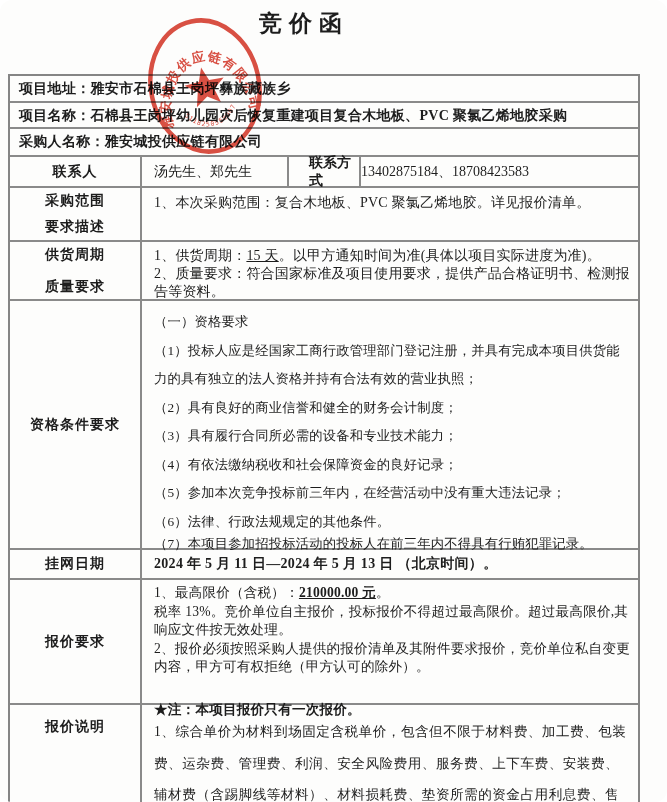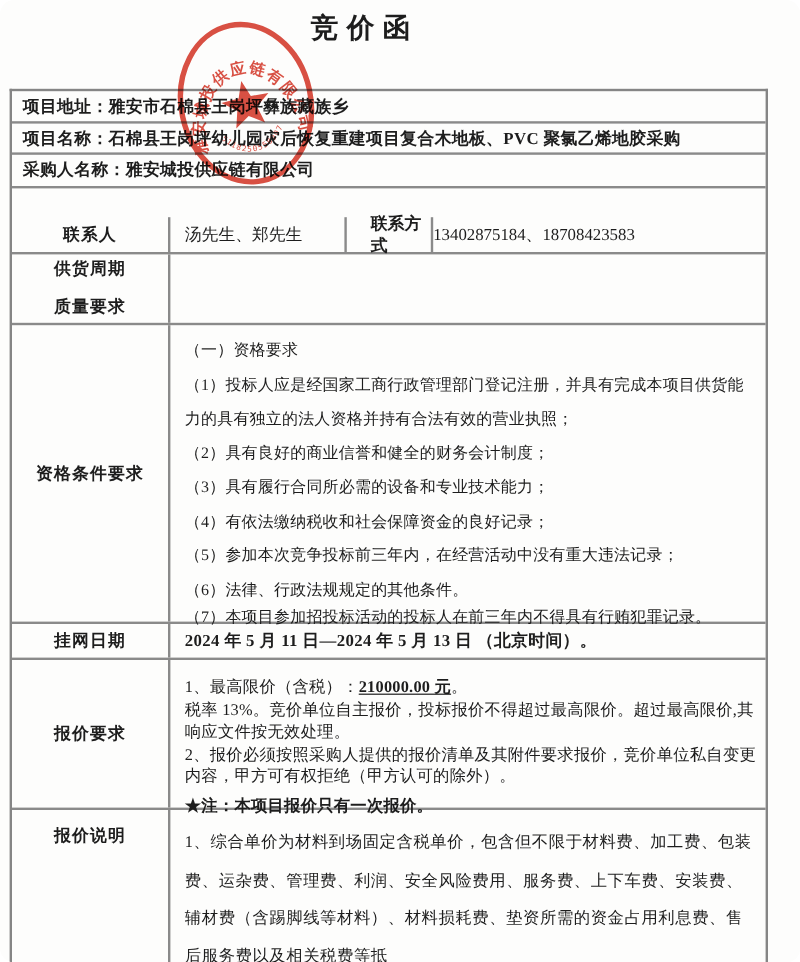--- a/index.html
+++ b/index.html
@@ -25,21 +25,21 @@
   .u { text-decoration: underline; }
   .doc-table {
     position: absolute; left: 8px; top: 74px; width: 632px;
     border: 2px solid #858585; border-bottom: none;
     font-size: 14px;
   }
   .trow { display: flex; border-bottom: 2px solid #8a8a8a; align-items: stretch; }
   .trow:last-child { border-bottom: none; }
   .full-cell { flex: 1; padding: 4px 8px 0 9px; font-weight: bold; letter-spacing: 0.3px; }
   .r1 { height: 26px; } .r2 { height: 27px; } .r3 { height: 28px; }
-  .r4 { height: 31px; margin-top: 24px; }
+  .r4 { height: 31px; }
   .r5 { height: 54px; } .r6 { height: 59px; }
   .r7 { height: 249px; } .r8 { height: 30px; } .r9 { height: 125px; }
   .r10 { height: 160px; }
   .label-cell {
     width: 132px; flex: none;
     border-right: 2px solid #8a8a8a;
     display: flex; flex-direction: column; align-items: center; justify-content: center;
     font-weight: bold; text-align: center; letter-spacing: 1px;
   }
   .content-cell { flex: 1; padding: 4px 6px 0 12px; letter-spacing: 0.2px; }
@@ -49,22 +49,22 @@
   .contact-mvalue { flex: 1; display: flex; align-items: center; font-family: "Liberation Serif", serif; }
   .contact-label { display: flex; align-items: center; justify-content: center; }
   .lh26 { line-height: 26px; }
   .lh32 { line-height: 32px; }
   .scope-content { line-height: 19px; padding-top: 5px; }
   .supply-content { line-height: 18px; padding-top: 5px; }
   .qual-content { font-size: 13.3px; padding-top: 7px; }
   .qual-item { line-height: 28.5px; }
   .qual-item.tight { line-height: 15.5px; padding-top: 6px; }
   .qual-item.tight2 { line-height: 15.5px; padding-top: 7px; }
-  .quote-req { line-height: 18.6px; padding-top: 14px; font-size: 13.6px; }
-  .quote-note { margin-top: 6px; font-weight: bold; }
+  .quote-req { line-height: 18.6px; padding-top: 4px; font-size: 13.6px; }
+  .quote-note { margin-top: 24px; font-weight: bold; }
   .posting-cell { display: flex; align-items: center; padding-left: 12px; font-weight: bold; letter-spacing: 0.3px; }
   .desc-content { line-height: 31.5px; padding-top: 11px; font-size: 13.6px; letter-spacing: 0.5px; }
   .label-top { justify-content: flex-start; padding-top: 13px; }
   .num { font-weight: bold; }
   
   .stamp {
     position: absolute; left: 145px; top: 14px;
     width: 120px; height: 144px;
     opacity: 0.88;
     mix-blend-mode: multiply;
@@ -94,25 +94,36 @@
       <div class="full-cell"><span>采购人名称：</span><span>雅安城投供应链有限公司</span></div>
     </div>
 
     <div class="trow r4">
       <div class="label-cell contact-label">联系人</div>
       <div class="contact-name cell-mid">汤先生、郑先生</div>
       <div class="contact-mlabel cell-mid">联系方式</div>
       <div class="contact-mvalue">13402875184、18708423583</div>
     </div>
 
+    <div class="trow r5">
+      <div class="label-cell lh26">
+        <div>采购范围</div>
+        <div>要求描述</div>
+      </div>
+      <div class="content-cell scope-content">1、本次采购范围：复合木地板、PVC 聚氯乙烯地胶。详见报价清单。</div>
+    </div>
 
     <div class="trow r6">
       <div class="label-cell lh32">
         <div>供货周期</div>
         <div>质量要求</div>
+      </div>
+      <div class="content-cell supply-content">
+        <div><span>1、供货周期：</span><span class="u">15 天</span><span>。以甲方通知时间为准(具体以项目实际进度为准)。</span></div>
+        <div>2、质量要求：符合国家标准及项目使用要求，提供产品合格证明书、检测报告等资料。</div>
       </div>
     </div>
 
     <div class="trow r7">
       <div class="label-cell">资格条件要求</div>
       <div class="content-cell qual-content">
         <div class="qual-item">（一）资格要求</div>
         <div class="qual-item">（1）投标人应是经国家工商行政管理部门登记注册，并具有完成本项目供货能力的具有独立的法人资格并持有合法有效的营业执照；</div>
         <div class="qual-item">（2）具有良好的商业信誉和健全的财务会计制度；</div>
         <div class="qual-item">（3）具有履行合同所必需的设备和专业技术能力；</div>

